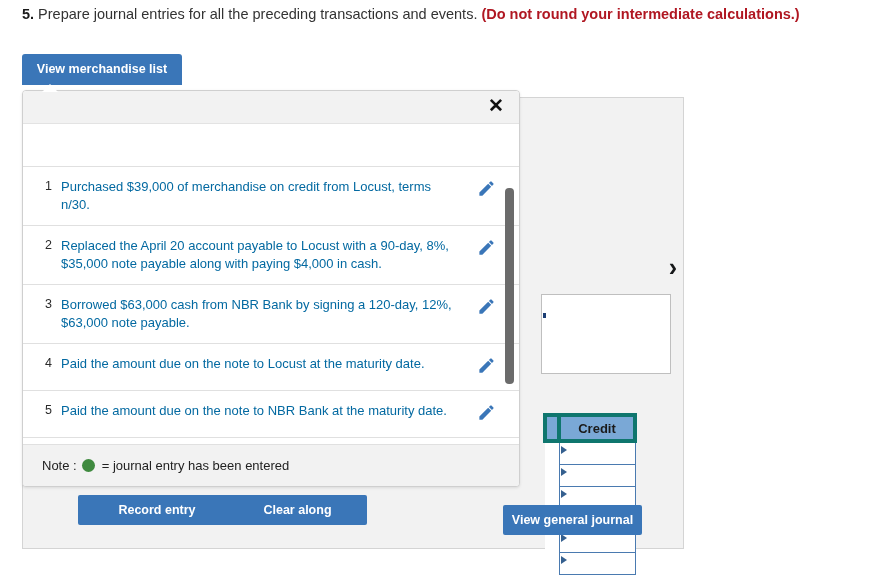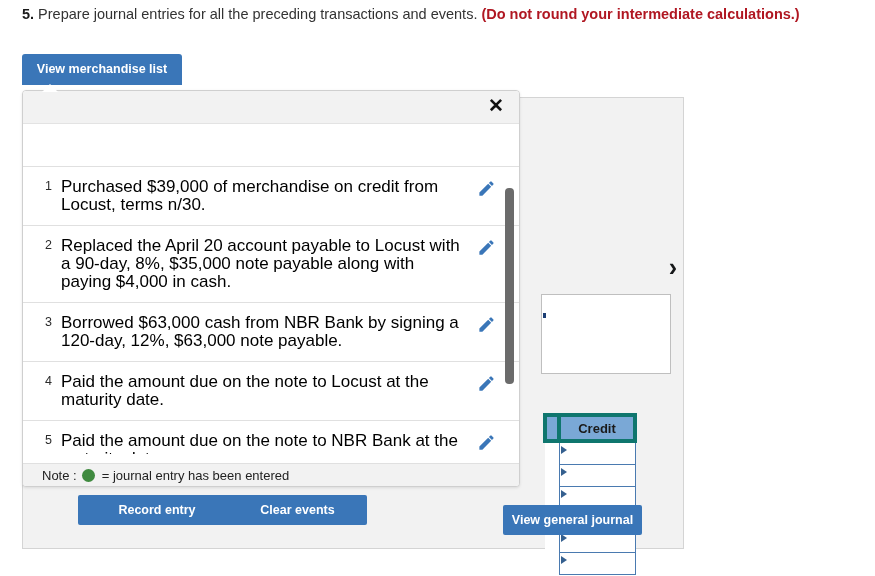--- a/index.html
+++ b/index.html
@@ -255,23 +255,23 @@
     flex: 0 0 38px;
     text-align: right;
     padding-right: 9px;
     font-size: 12.5px;
     color: #2b2b2b;
     box-sizing: border-box;
     padding-top: 1px;
   }
   .txn-text {
     flex: 1 1 auto;
-    font-size: 17px;
+    font-size: 13px;
     line-height: 18px;
-    color: #000000;
+    color: #0369a1;
     padding-right: 16px;
     max-width: 400px;
   }
   .txn-edit-icon {
     flex: 0 0 34px;
     width: 34px;
     padding-top: 1px;
     cursor: pointer;
   }
 
@@ -293,21 +293,21 @@
     background: #6b6b6b;
     border-radius: 4px;
     cursor: pointer;
   }
 
   #modal-note-bar {
     position: absolute;
     left: 0;
     bottom: 0;
     width: 100%;
-    height: 23px;
+    height: 42px;
     background: #f2f2f2;
     border-top: 1px solid #e0e0e0;
     box-sizing: border-box;
     display: flex;
     align-items: center;
     padding-left: 19px;
     font-size: 13px;
     color: #222222;
   }
   #note-dot {
@@ -384,21 +384,21 @@
         <td class="credit-cell">
           <span class="cell-marker"></span>
           <span></span>
         </td>
       </tr>
     </tbody>
   </table>
 </div>
 
 <button class="btn" id="record-entry-button">Record entry</button>
-<button class="btn" id="clear-entry-button">Clear events</button>
+<button class="btn" id="clear-entry-button">Clear along</button>
 <button class="btn" id="view-general-journal-button">View general journal</button>
 
 <button id="view-transaction-list-button">View merchandise list</button>
 <div id="tab-caret"></div>
 
 <div id="transaction-modal">
 
   <div id="modal-header">
     <button id="modal-close-button">✕</button>
   </div>

